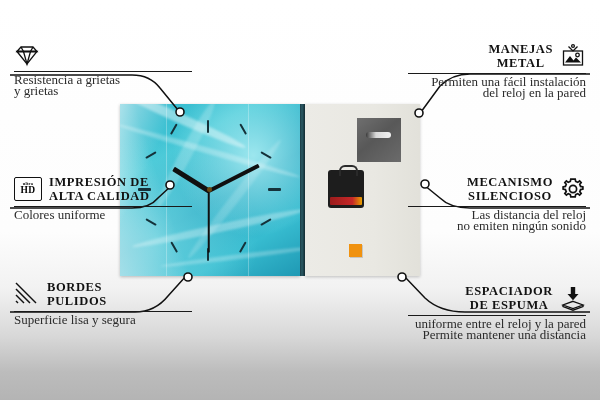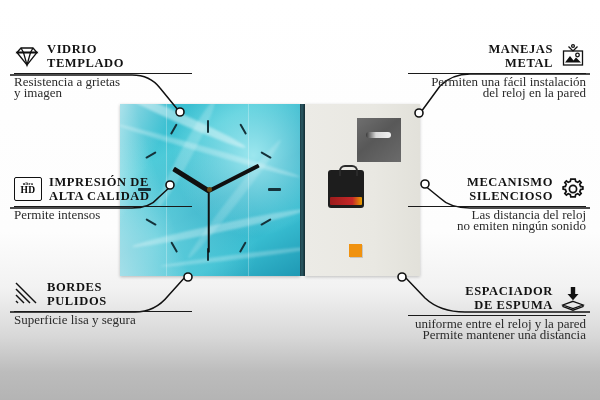--- a/index.html
+++ b/index.html
@@ -92,21 +92,21 @@
     font-size:12.5px;line-height:14px;text-transform:uppercase;
   }
   .callout .rule{height:1.4px;background:#1a1a1a;margin:3px 0 3px;}
   .callout .sub{
     font-size:13px;line-height:10.5px;color:#2b2b2b;
   }
   .left-callout{text-align:left;width:178px;}
   .left-callout .head{display:flex;align-items:center;gap:7px;}
   .left-callout .sub{text-align:left;}
   .right-callout{text-align:right;width:178px;}
-  .right-callout .head{display:flex;align-items:center;gap:7px;justify-content:flex-end;}
+  .right-callout .head{display:flex;align-items:center;gap:7px;justify-content:flex-end;text-align:center;}
   .right-callout .sub{text-align:right;}
   .ico{flex:0 0 auto;width:26px;height:26px;display:block;}
   .hd-badge{
     width:26px;height:22px;border:1.6px solid #111;border-radius:2px;
     display:flex;flex-direction:column;align-items:center;justify-content:center;
     line-height:1;
   }
   .hd-badge .u{font-size:4.4px;font-weight:bold;letter-spacing:.2px;}
   .hd-badge .h{font-size:9.5px;font-weight:bold;letter-spacing:.3px;}
   svg{display:block;overflow:visible;}
@@ -187,43 +187,39 @@
   <div class="callout left-callout" style="left:14px;top:42px;">
     <div class="head">
       <span class="ico">
         <svg width="26" height="26" viewBox="0 0 26 26" stroke="#111" stroke-width="1.3" fill="none">
           <path d="M3 9.5 L13 22 L23 9.5 Z"></path>
           <path d="M3 9.5 L7 5 H19 L23 9.5 Z"></path>
           <path d="M7 5 L9.5 9.5 L13 22 L16.5 9.5 L19 5"></path>
           <path d="M3 9.5 H23"></path>
         </svg>
       </span>
-      <span>
-        <div class="title">VIDRIO</div>
-        <div class="title">TEMPLADO</div>
-      </span>
     </div>
     <div class="rule"></div>
     <div class="sub">Resistencia a grietas</div>
-    <div class="sub">y imagen</div>
+    <div class="sub">y grietas</div>
   </div>
 
   <div class="callout left-callout" style="left:14px;top:175px;">
     <div class="head">
       <span class="ico hd-badge">
         <span class="u">ultra</span>
         <span class="h">HD</span>
       </span>
       <span>
         <div class="title">IMPRESIÓN DE</div>
         <div class="title">ALTA CALIDAD</div>
       </span>
     </div>
     <div class="rule"></div>
-    <div class="sub">Permite intensos</div>
+    <div class="sub">Colores uniforme</div>
   </div>
 
   <div class="callout left-callout" style="left:14px;top:280px;">
     <div class="head">
       <span class="ico">
         <svg width="26" height="24" viewBox="0 0 26 24" stroke="#111" stroke-width="1.5" fill="none">
           <path d="M2 2 L22 22"></path>
           <path d="M2 8 L16 22"></path>
           <path d="M2 14 L10 22"></path>
           <path d="M2 20 L4 22"></path>

